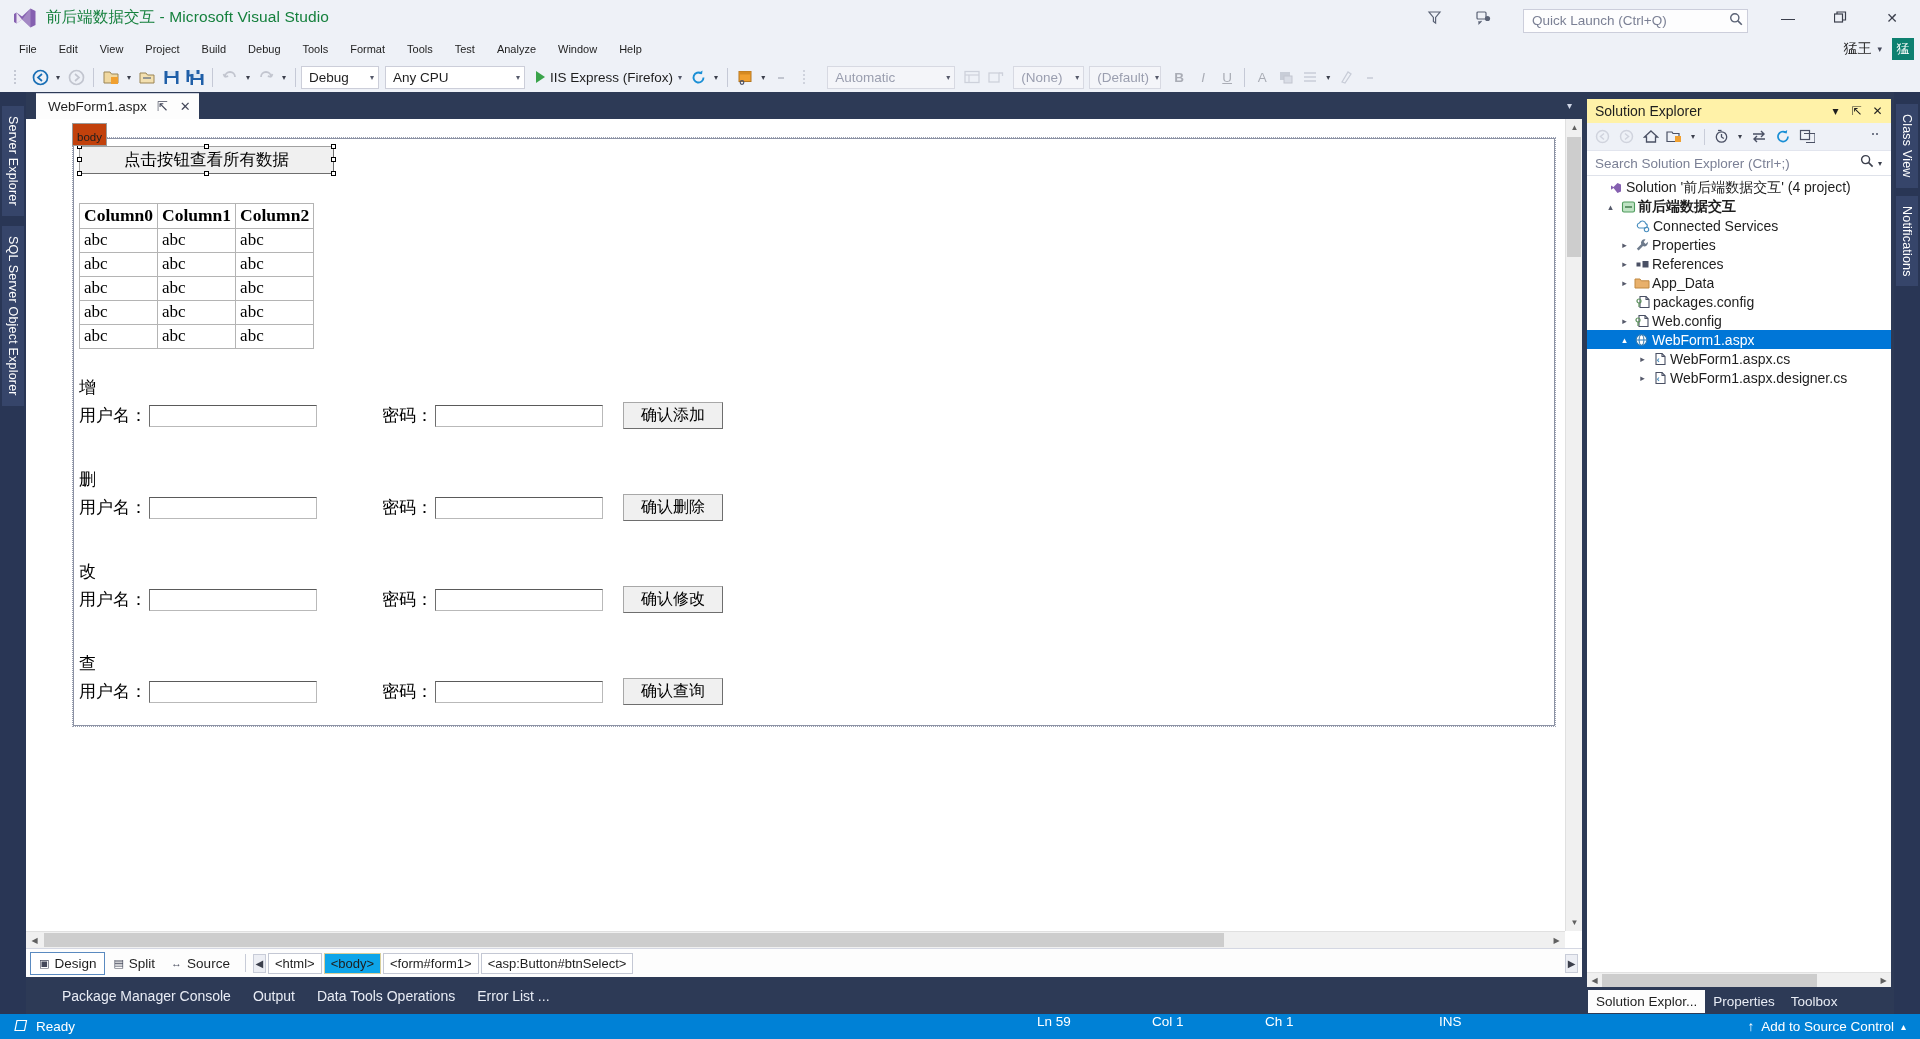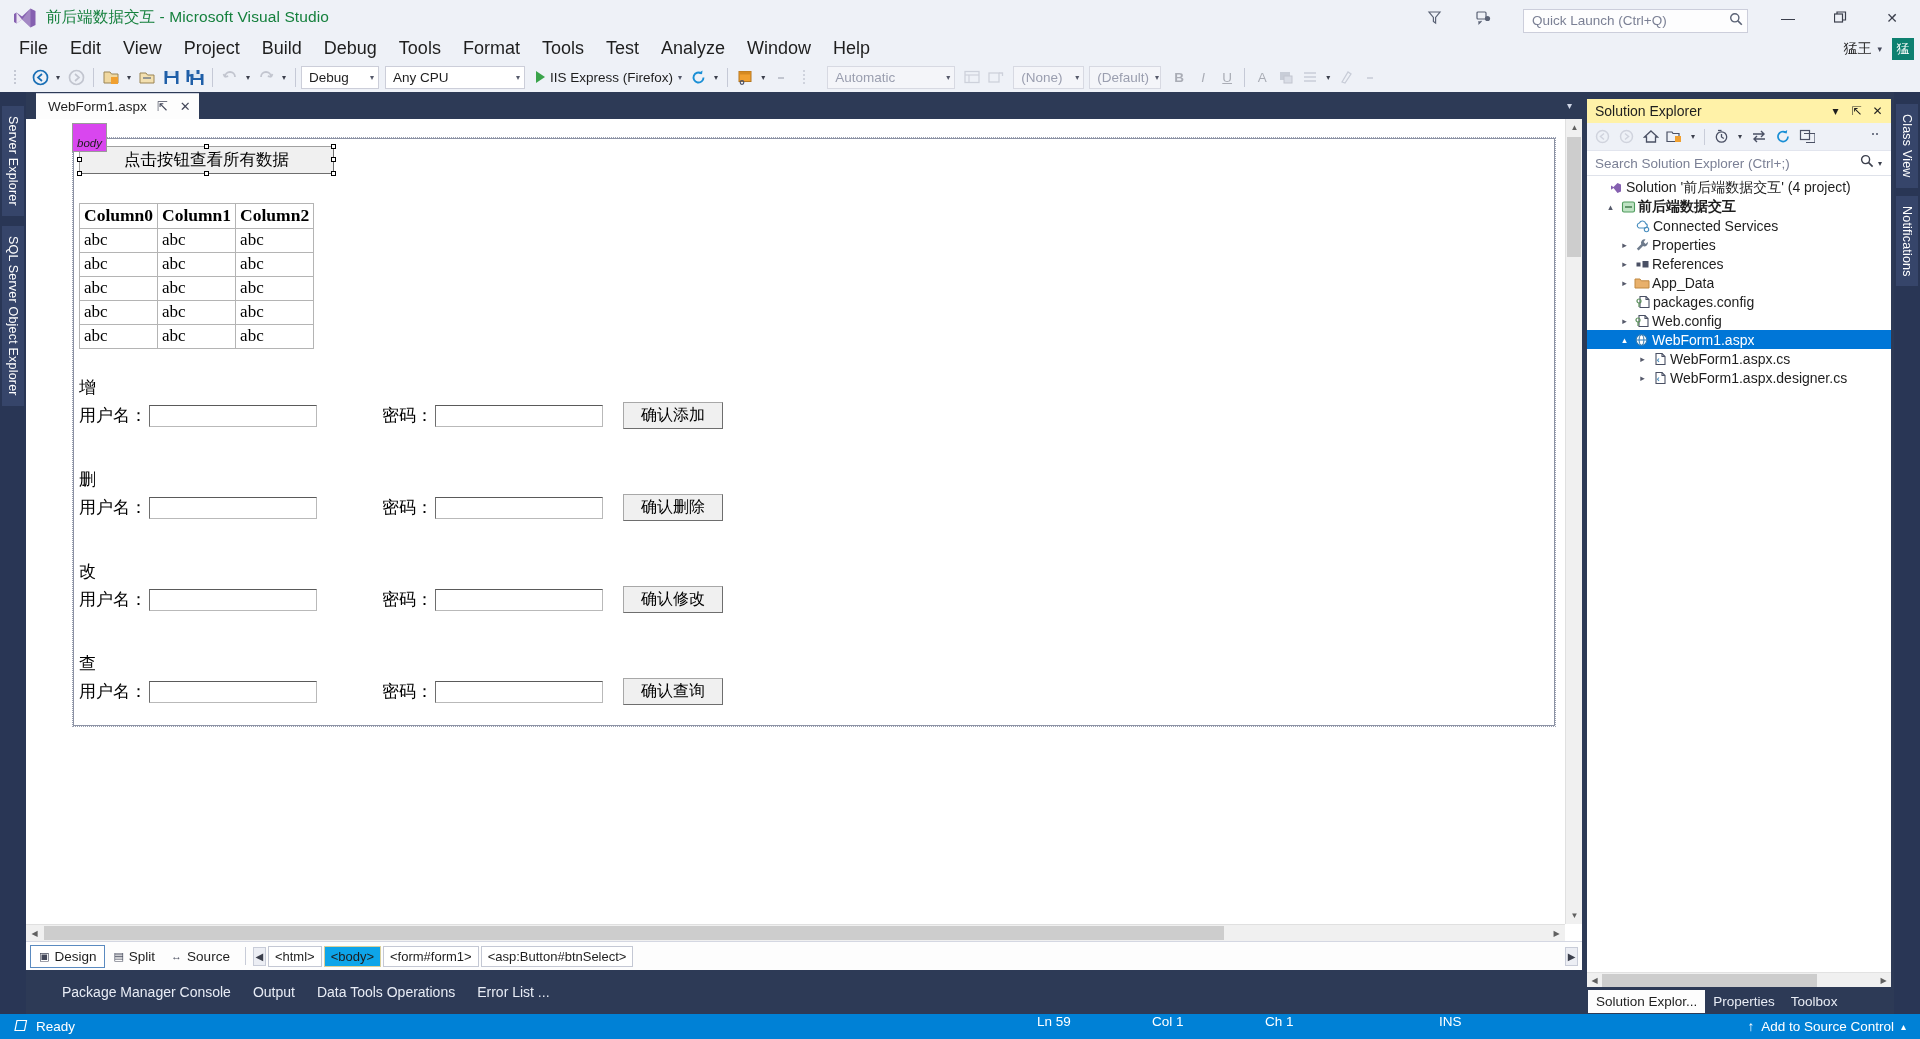--- a/index.html
+++ b/index.html
@@ -28,21 +28,21 @@
   .quick-launch input {
     border: 0; outline: 0; background: transparent; width: 100%; font-size: 13.5px;
     color: #6f7488; font-family: "Liberation Sans", sans-serif;
   }
   .quick-launch input::placeholder { color: #7b8095; }
   .ql-search { color: #5a6275; margin-left: 2px; }
   .win-btn { width: 36px; height: 30px; display: flex; align-items: center; justify-content: center; color: #3b3f4c; font-size: 14px; }
 
   
   .menubar { height: 27px; display: flex; align-items: center; padding-left: 8px; flex: none; position: relative; }
-  .menu-item { font-size: 18px; color: #1e1e1e; padding: 3px 11px; white-space: nowrap; }
+  .menu-item { font-size: 11px; color: #1e1e1e; padding: 3px 11px; white-space: nowrap; }
   .menu-right { margin-left: auto; display: flex; align-items: center; gap: 6px; padding-right: 6px; }
   .user-name { font-size: 14px; color: #1e1e1e; }
   .user-caret { font-size: 9px; color: #44485a; }
   .user-avatar {
     width: 22px; height: 22px; background: #0d8070; color: #fff; font-size: 13px;
     display: flex; align-items: center; justify-content: center; margin-left: 4px;
   }
 
   
   .toolbar { height: 30px; display: flex; align-items: center; padding-left: 4px; flex: none; gap: 0; }
@@ -83,21 +83,21 @@
   .doctab .tname { font-size: 13.5px; color: #1e1e1e; }
   .tab-pin, .tab-close { font-size: 13px; color: #44485a; width: 15px; text-align: center; }
   .strip-caret { margin-left: auto; color: #cfd6e6; font-size: 10px; padding-right: 10px; align-self: center; }
 
   
   .designwrap { flex: 1; background: #ffffff; position: relative; display: flex; flex-direction: column; min-height: 0; margin: 0 0 0 0; }
   .design-inner { flex: 1; position: relative; overflow: hidden; background: #fff; }
 
   .body-chip {
     position: absolute; left: 46px; top: 4px; font-size: 11.5px; color: #1e1e1e;
-    background: #d946ef; border: 1px solid #9a9a9a; padding: 12px 4px 1px; line-height: 14px; z-index: 4; font-style: italic;
+    background: #c2410c; border: 1px solid #9a9a9a; padding: 6px 4px 1px; line-height: 14px; z-index: 4;
   }
   .form-outline {
     position: absolute; left: 46px; top: 18px; right: 26px; height: 590px;
     border: 1px dotted #9aa0b0; background: #fff;
   }
   .sel-border { position: absolute; inset: 0; border: 1px solid #8d93a5; pointer-events: none; }
 
   .btn-select {
     position: absolute; left: 6px; top: 8px; width: 255px; height: 28px;
     background: #f0f0f0; border: 1px solid #a0a0a0; border-right-color: #6e6e6e; border-bottom-color: #6e6e6e;
@@ -148,21 +148,21 @@
   .vsep { width: 1px; height: 18px; background: #c8ccd8; margin: 0 7px; }
   .bc-left { width: 13px; height: 19px; display: flex; align-items: center; justify-content: center; background: #eceef4; border: 1px solid #c8ccd8; color: #3b3f4c; font-size: 10px; }
   .bc-tag {
     font-size: 13px; color: #1e1e1e; border: 1px solid #c4c8d4; background: #fff;
     padding: 2px 6px; margin-left: 2px; height: 21px; display: flex; align-items: center; white-space: nowrap;
   }
   .bc-tag.hl { background: #0ea5e9; border-color: #d9cf9a; }
   .bc-right { margin-left: auto; width: 13px; height: 19px; display: flex; align-items: center; justify-content: center; background: #eceef4; border: 1px solid #c8ccd8; color: #3b3f4c; font-size: 10px; }
 
   
-  .panelstrip { height: 44px; background: #2d3a56; display: flex; align-items: center; padding-left: 36px; gap: 22px; flex: none; }
+  .panelstrip { height: 37px; background: #2d3a56; display: flex; align-items: center; padding-left: 36px; gap: 22px; flex: none; }
   .pstab { font-size: 14px; color: #e8ecf5; white-space: nowrap; }
 
   
   .rightdock { width: 312px; background: #2d3a56; display: flex; flex-direction: column; flex: none; padding: 6px 2px 0 4px; }
   .se-panel { flex: 1; display: flex; flex-direction: column; min-height: 0; background: #fff; border: 1px solid #2d3a56; }
   .se-head { height: 24px; background: #fff2a8; display: flex; align-items: center; padding: 0 4px 0 8px; flex: none; }
   .se-title { font-size: 14px; color: #1e1e1e; text-align: center; }
   .se-head-actions { margin-left: auto; display: flex; align-items: center; gap: 2px; }
   .se-hbtn { width: 19px; height: 19px; display: flex; align-items: center; justify-content: center; font-size: 12px; color: #1e1e1e; }
   .se-toolbar { height: 28px; background: #eef1f7; display: flex; align-items: center; padding: 0 4px; gap: 1px; flex: none; border-bottom: 1px solid #e2e5ee; }

